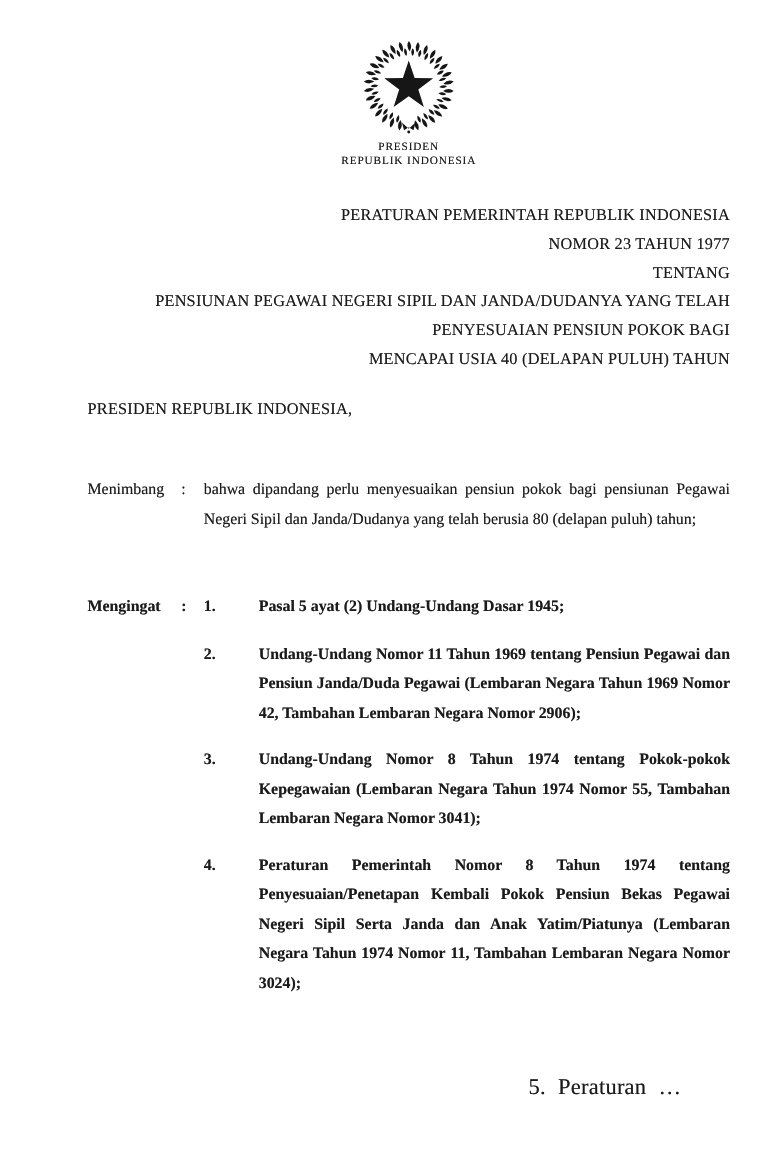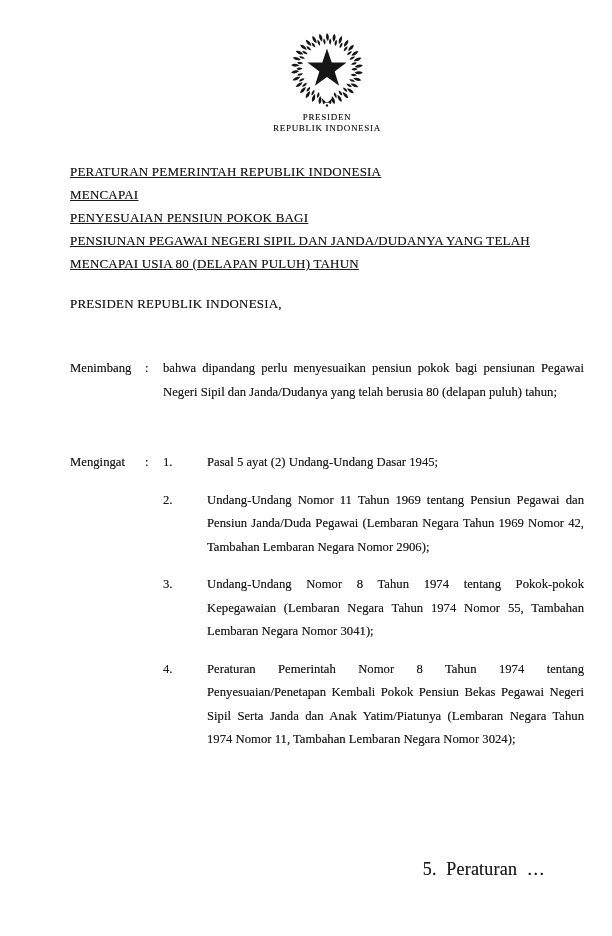--- a/index.html
+++ b/index.html
@@ -24,43 +24,42 @@
     margin-top: 1px;
     text-align: center;
     font-size: 9px;
     line-height: 11px;
     letter-spacing: 0.7px;
   }
 
   
   .title-block {
     margin-top: 26px;
-    text-align: left;
+    text-align: right;
     font-size: 13px;
     line-height: 23px;
     letter-spacing: 0.2px;
-    text-decoration: underline;
   }
 
   .salutation {
     margin-top: 22px;
     text-align: left;
     font-size: 13px;
     line-height: 14px;
     letter-spacing: 0.2px;
   }
 
   
   .clause {
     display: flex;
     font-size: 12.7px;
     line-height: 23.5px;
   }
   .clause-menimbang { margin-top: 46px; }
-  .clause-mengingat { margin-top: 47px; }
+  .clause-mengingat { margin-top: 47px; font-weight: bold; }
   .clause-label { width: 75px; flex: none; }
   .clause-colon { width: 18px; flex: none; text-align: left; }
   .clause-body  { flex: 1; text-align: justify; }
 
   .legal-list { }
   .legal-item { display: flex; margin-bottom: 14px; }
   .legal-item:last-child { margin-bottom: 0; }
   .legal-num  { width: 22px; flex: none; }
   .legal-text { flex: 1; text-align: justify; margin-left: 22px; }
 
@@ -149,24 +148,25 @@
       </g>
     </svg>
     <div class="seal-caption">
       <div>PRESIDEN</div>
       <div>REPUBLIK INDONESIA</div>
     </div>
   </div>
 
   <div class="title-block">
     <div>PERATURAN PEMERINTAH REPUBLIK INDONESIA</div>
-    <div>MENCAPAI</div>
+    <div>NOMOR 23 TAHUN 1977</div>
+    <div>TENTANG</div>
+    <div>PENSIUNAN PEGAWAI NEGERI SIPIL DAN JANDA/DUDANYA YANG TELAH</div>
     <div>PENYESUAIAN PENSIUN POKOK BAGI</div>
-    <div>PENSIUNAN PEGAWAI NEGERI SIPIL DAN JANDA/DUDANYA YANG TELAH</div>
-    <div>MENCAPAI USIA 80 (DELAPAN PULUH) TAHUN</div>
+    <div>MENCAPAI USIA 40 (DELAPAN PULUH) TAHUN</div>
   </div>
 
   <div class="salutation">PRESIDEN REPUBLIK INDONESIA,</div>
 
   <div class="clause clause-menimbang">
     <div class="clause-label">Menimbang</div>
     <div class="clause-colon">:</div>
     <div class="clause-body">bahwa dipandang perlu menyesuaikan pensiun pokok bagi pensiunan Pegawai Negeri Sipil dan Janda/Dudanya yang telah berusia 80 (delapan puluh) tahun;</div>
   </div>
 

